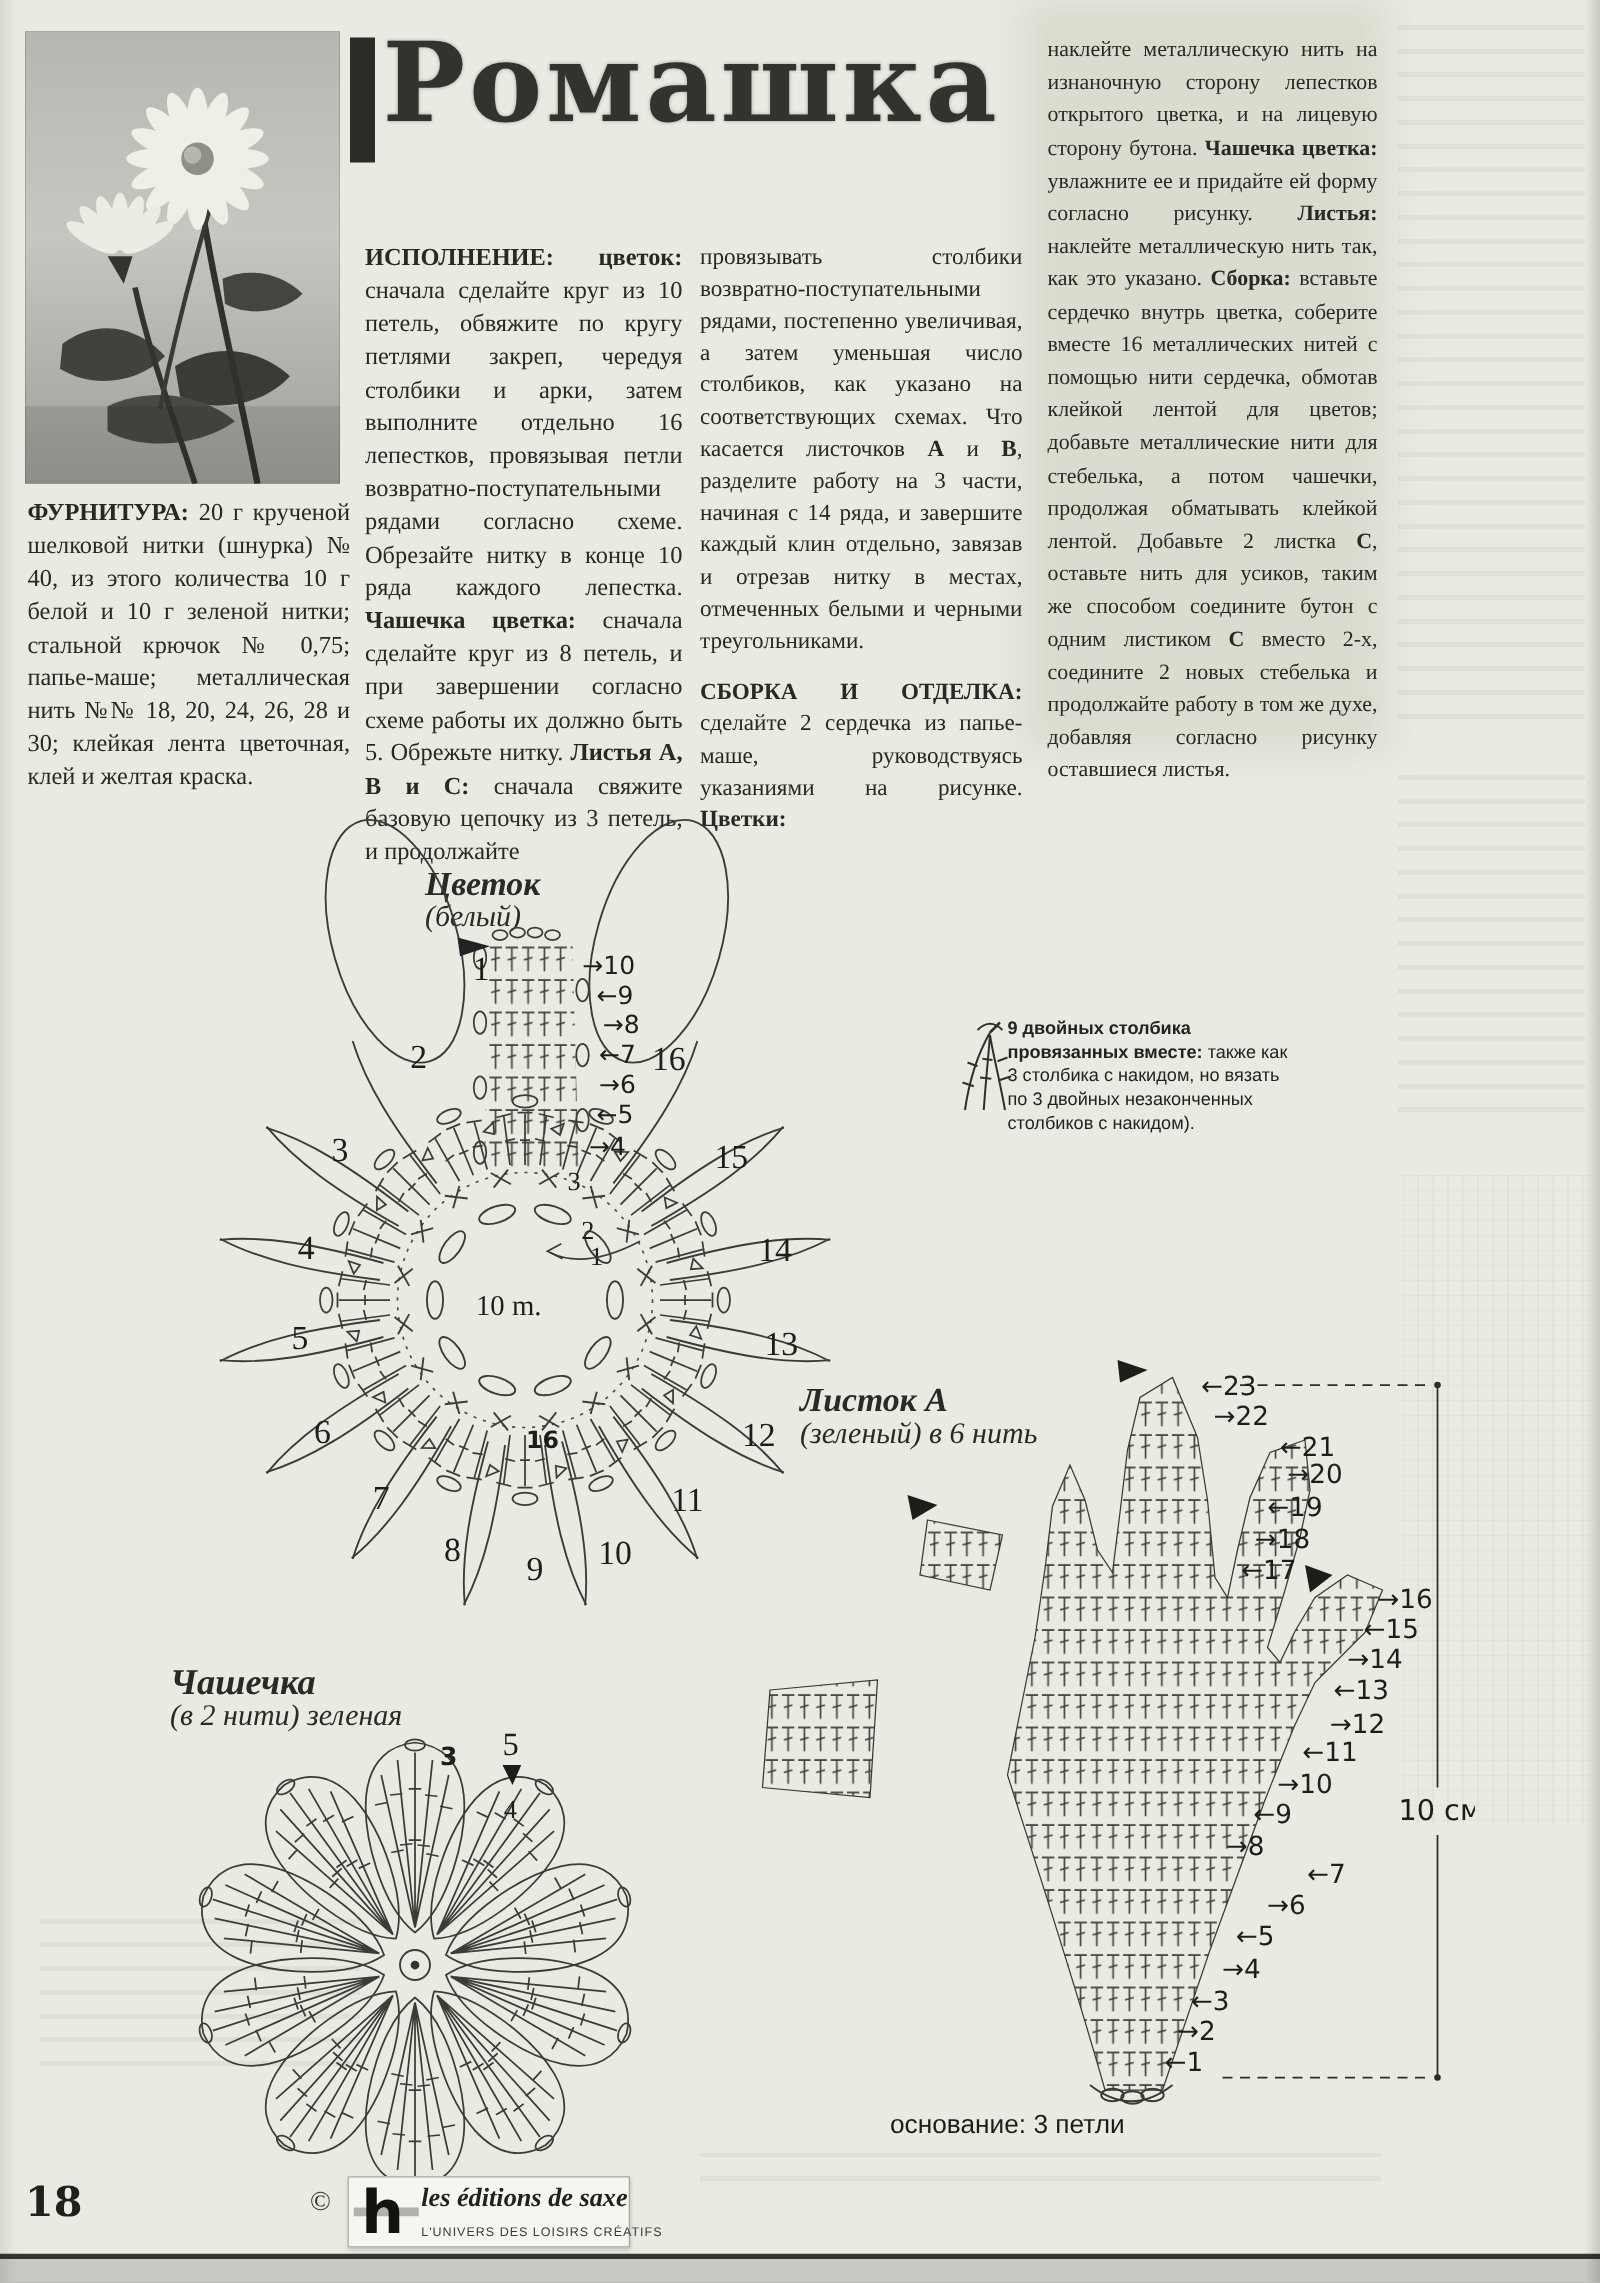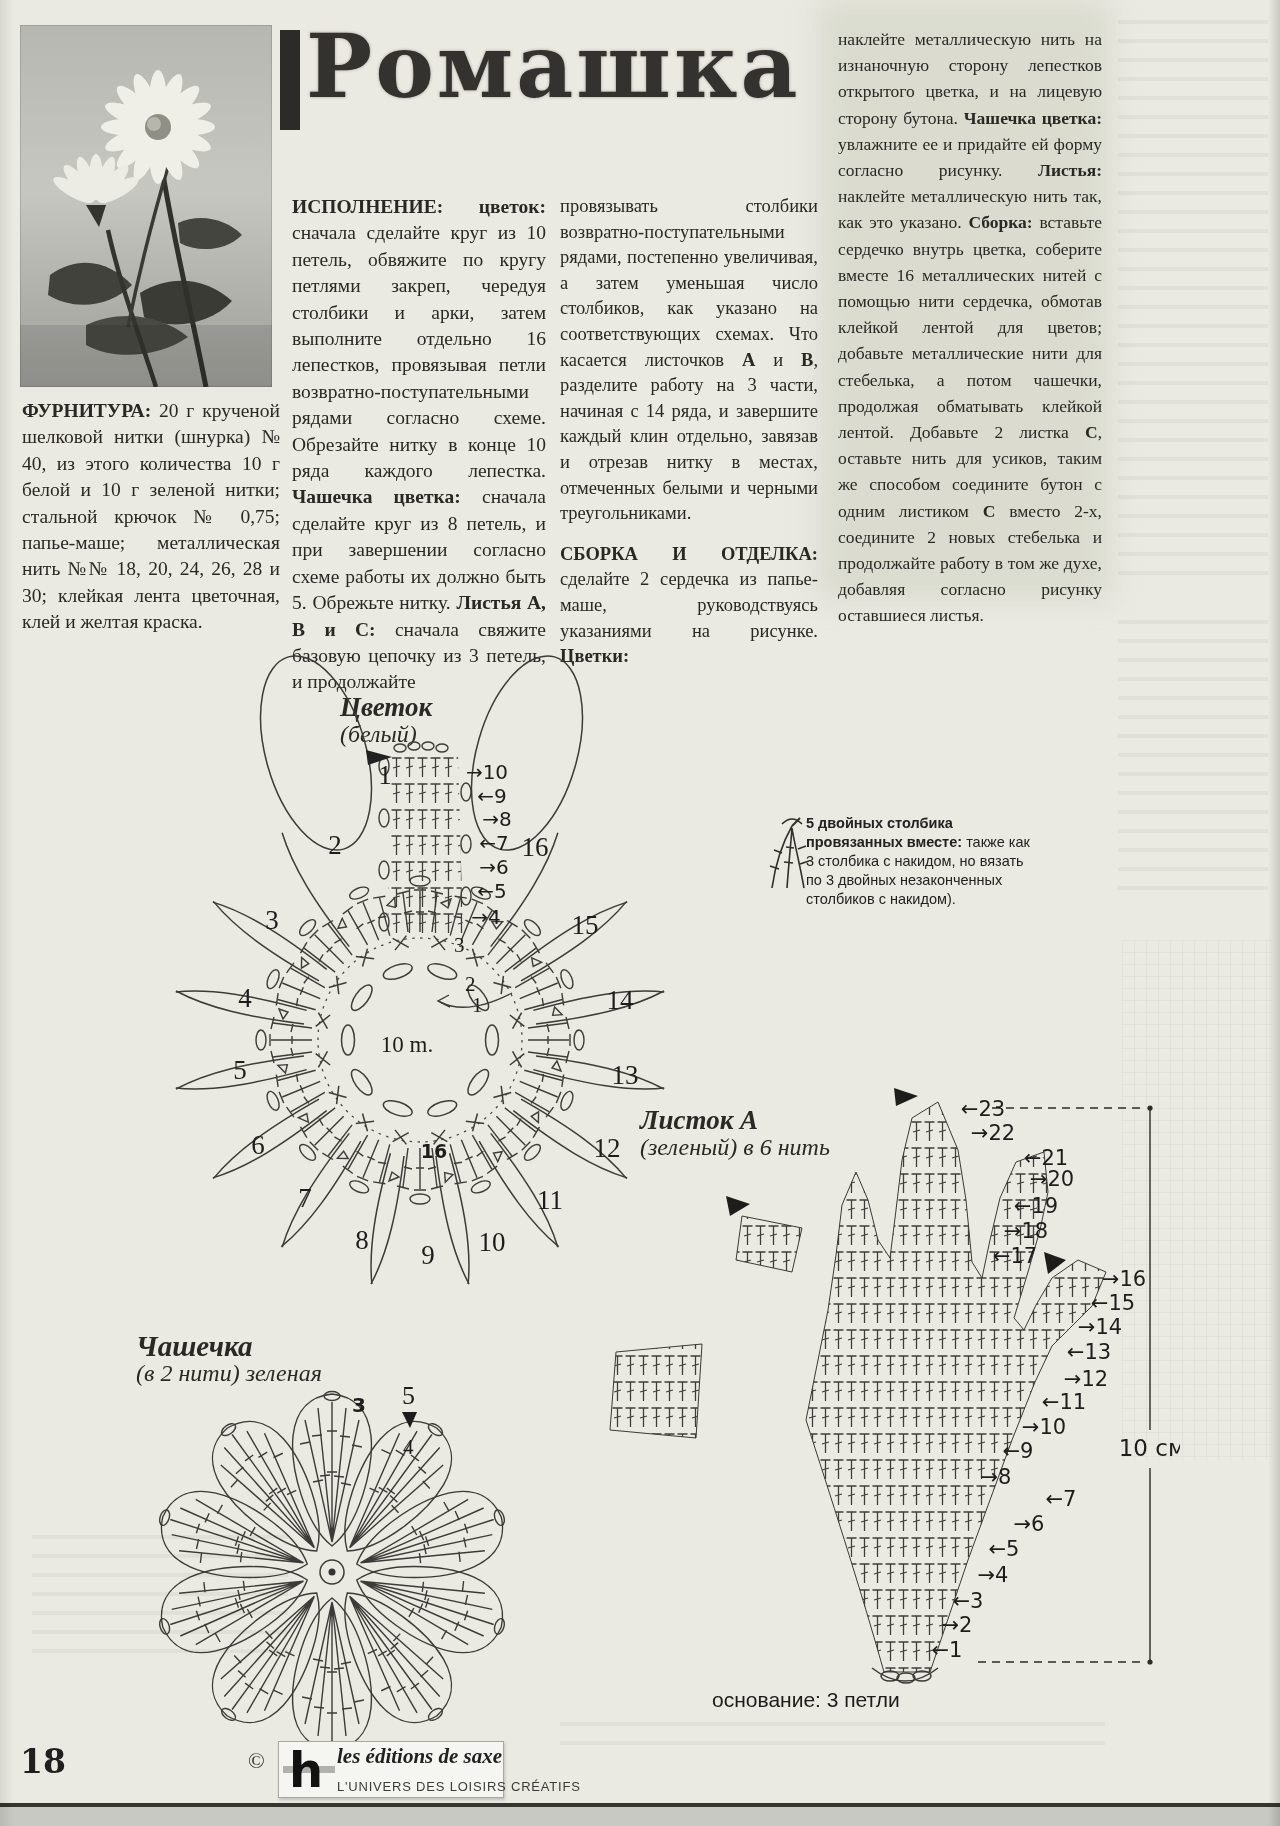--- a/index.html
+++ b/index.html
@@ -37,21 +37,21 @@
   .logo{position:absolute;left:278px;top:1741px;width:226px;height:57px;background:#f5f5f1;
         border:1px solid #a9a9a2;box-shadow:1px 2px 3px rgba(0,0,0,.18);
         display:flex;align-items:center;padding:0 8px;box-sizing:border-box;}
   .logo-mark{position:relative;width:40px;height:48px;flex:0 0 auto;}
   .logo-mark .bar{position:absolute;left:-4px;top:20px;width:52px;height:7px;background:#b2b2ac;}
   .logo-mark .h{position:absolute;left:2px;top:-4px;font-family:"DejaVu Sans",sans-serif;
         font-weight:bold;font-size:48px;color:#121210;}
   .logo-text{margin-left:10px;line-height:1;}
   .logo-name{font-family:"Liberation Serif",serif;font-style:italic;font-weight:bold;
         font-size:21px;color:#23211f;white-space:nowrap;}
-  .logo-tag{font-family:"Liberation Sans",sans-serif;font-size:13px;letter-spacing:.8px;
+  .logo-tag{font-family:"Liberation Sans",sans-serif;font-size:10px;letter-spacing:.8px;
         color:#3b3b38;margin-top:13px;white-space:nowrap;}
   .ghost{position:absolute;pointer-events:none;opacity:.6;filter:blur(.6px);}
   .gh-lines{background:repeating-linear-gradient(180deg, rgba(104,109,87,.12) 0 4px, transparent 4px 19px);}
   .gh-grid{background:
      repeating-linear-gradient(90deg, rgba(104,109,87,.09) 0 1px, transparent 1px 12px),
      repeating-linear-gradient(180deg, rgba(104,109,87,.09) 0 1px, transparent 1px 12px);}
   .scan-bottom{position:absolute;left:0;top:1803px;width:1280px;height:23px;
      background:linear-gradient(180deg,#35342f 0 4px,#c9c9c3 4px);}
   .scan-right{position:absolute;right:0;top:0;width:12px;height:100%;
      background:linear-gradient(270deg,rgba(0,0,0,.14),rgba(0,0,0,0));}
@@ -291,21 +291,21 @@
   </svg>
 
   <svg style="position:absolute;left:762px;top:812px;" width="52" height="84" viewBox="0 0 52 84">
     <g stroke="#2f2f2c" stroke-width="1.6" fill="none">
       <path d="M10,76 C14,48 22,28 30,14 M25,76 C27,48 29,30 30,16 M42,76 C37,48 32,30 30,16"></path>
       <path d="M8,54 l9,3 M22,50 l9,1 M38,52 l9,-3 M12,38 l8,3 M24,35 l8,1 M36,37 l8,-3"></path>
       <path d="M20,12 Q30,2 40,12"></path>
       <path d="M30,14 l8,-8" stroke-width="2"></path>
     </g>
   </svg>
-  <div class="note"><span class="bseg">5 двойных столбика провязанных вместе:</span><span> также как 3 столбика с накидом, но вязать по 3 двойных незаконченных столбиков с накидом).</span></div>
+  <div class="note"><span class="bseg">9 двойных столбика провязанных вместе:</span><span> также как 3 столбика с накидом, но вязать по 3 двойных незаконченных столбиков с накидом).</span></div>
 
   <div class="dlabel leaf-label">
     <div class="t1">Листок А</div>
     <div class="t2">(зеленый) в 6 нить</div>
   </div>
 
   <svg style="position:absolute;left:580px;top:1070px;" width="600" height="660" viewBox="580 1070 600 660">
     <defs>
       <pattern id="stp-b" width="13" height="26" patternUnits="userSpaceOnUse">
         <path d="M6.5,4 V23 M1.5,4 H11.5 M3,14 L10,12" fill="none" stroke="#3d3d3a" stroke-width="1.3"></path>

